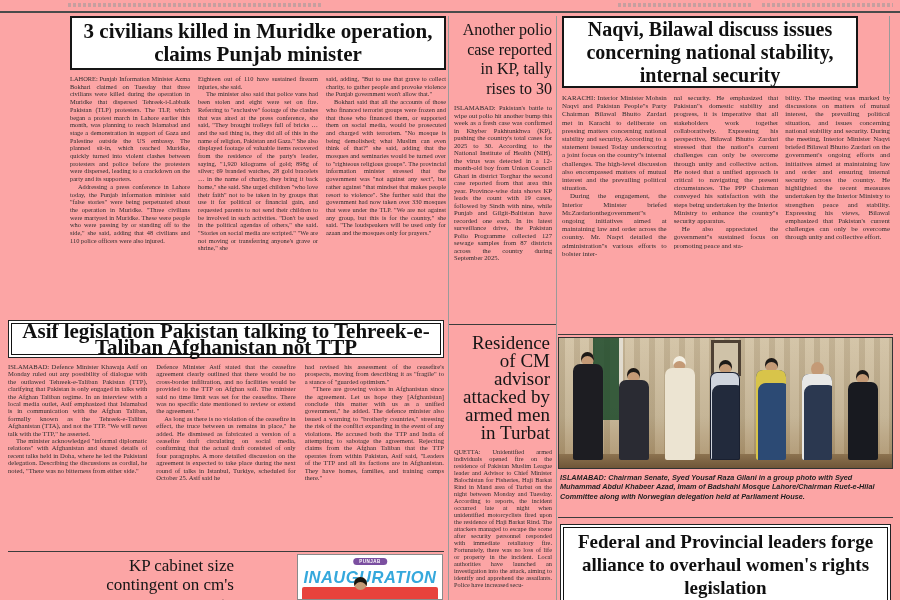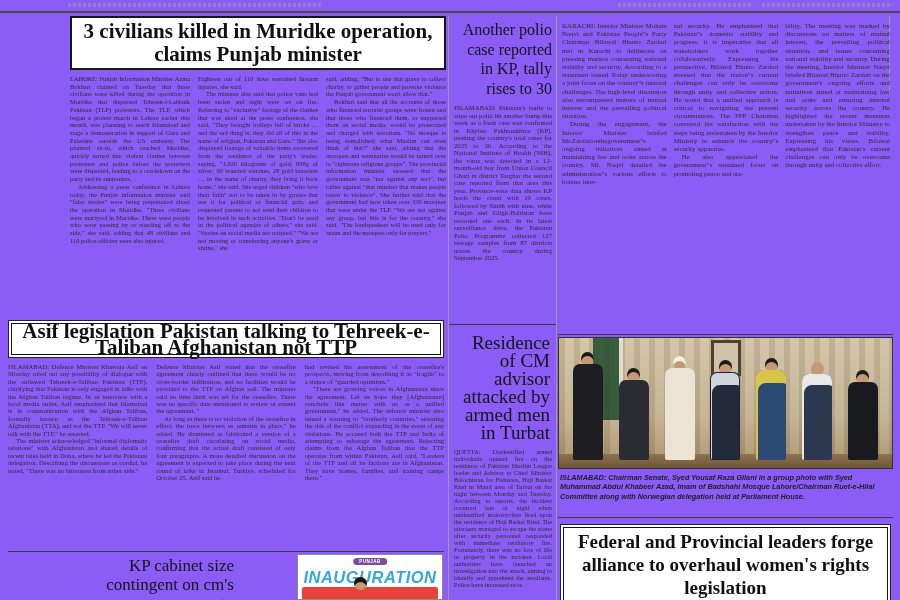--- a/index.html
+++ b/index.html
@@ -1,16 +1,16 @@
 <!DOCTYPE html>
 <html><head>
 <meta charset="utf-8">
 <style>
   html,body{margin:0;padding:0;background:#e9e9e7;}
-  .page{position:relative;width:900px;height:600px;background:#8b5cf6;overflow:hidden;
+  .page{position:relative;width:900px;height:600px;background:#fca5a5;overflow:hidden;
         font-family:"Liberation Serif",serif;color:#2e2e2e;}
   
   .rule-h{position:absolute;background:#3c3c3c;height:1px;}
   .rule-v{position:absolute;background:#9a9a9a;width:1px;}
   
   .microtext{position:absolute;height:4px;opacity:.55;
      background:repeating-linear-gradient(90deg,#9a9a9a 0 3px,transparent 3px 5px);}
   .toprule{position:absolute;left:0;top:11px;width:900px;height:2px;background:#4a4a4a;}
   
   .hbox{border:2px solid #161616;text-align:center;font-weight:bold;color:#101010;
@@ -95,20 +95,21 @@
   </section>
 
   <section style="position:absolute;left:454px;top:16px;width:98px;">
     <div class="plainhead" style="font-size:16px;line-height:19.5px;padding:4px 0 6px;">Another polio case reported in KP, tally rises to 30</div>
     <div class="single" style="font-size:6.7px;line-height:7.5px;height:208px;">
         <p>ISLAMABAD: Pakistan's battle to wipe out polio hit another bump this week as a fresh case was confirmed in Khyber Pakhtunkhwa (KP), pushing the country's total cases for 2025 to 30. According to the National Institute of Health (NIH), the virus was detected in a 12-month-old boy from Union Council Ghari in district Torghar the second case reported from that area this year. Province-wise data shows KP leads the count with 19 cases, followed by Sindh with nine, while Punjab and Gilgit-Baltistan have recorded one each. In its latest surveillance drive, the Pakistan Polio Programme collected 127 sewage samples from 87 districts across the country during September 2025.</p>
       </div>
   </section>
 
   <section style="position:absolute;left:562px;top:16px;width:328px;">
+    <div class="hbox" style="width:296px;height:72px;font-size:20px;line-height:23px;padding:2px 6px;box-sizing:border-box;">Naqvi, Bilawal discuss issues concerning national stability, internal security</div>
     <div class="cols" style="margin-top:6px;gap:7px;height:236px;">
       <div class="col" style="flex:1;font-size:6.9px;line-height:8.2px;">
           <p>KARACHI: Interior Minister Mohsin Naqvi and Pakistan People"s Party Chairman Bilawal Bhutto Zardari met in Karachi to deliberate on pressing matters concerning national stability and security, According to a statement issued Today underscoring a joint focus on the country"s internal challenges. The high-level discussion also encompassed matters of mutual interest and the prevailing political situation.</p>
           <p>During the engagement, the Interior Minister briefed Mr.Zardarionthegovernment"s ongoing initiatives aimed at maintaining law and order across the country. Mr. Naqvi detailed the administration"s various efforts to bolster inter-</p>
         </div>
       <div class="col" style="flex:1;font-size:6.9px;line-height:8.2px;">
           <p>nal security. He emphasized that Pakistan"s domestic stability and progress, it is imperative that all stakeholders work together collaboratively. Expressing his perspective, Bilawal Bhutto Zardari stressed that the nation"s current challenges can only be overcome through unity and collective action. He noted that a unified approach is critical to navigating the present circumstances. The PPP Chairman conveyed his satisfaction with the steps being undertaken by the Interior Ministry to enhance the country"s security apparatus.</p>
           <p>He also appreciated the government"s sustained focus on promoting peace and sta-</p>
         </div>
       <div class="col" style="flex:1;font-size:6.9px;line-height:8.2px;">

